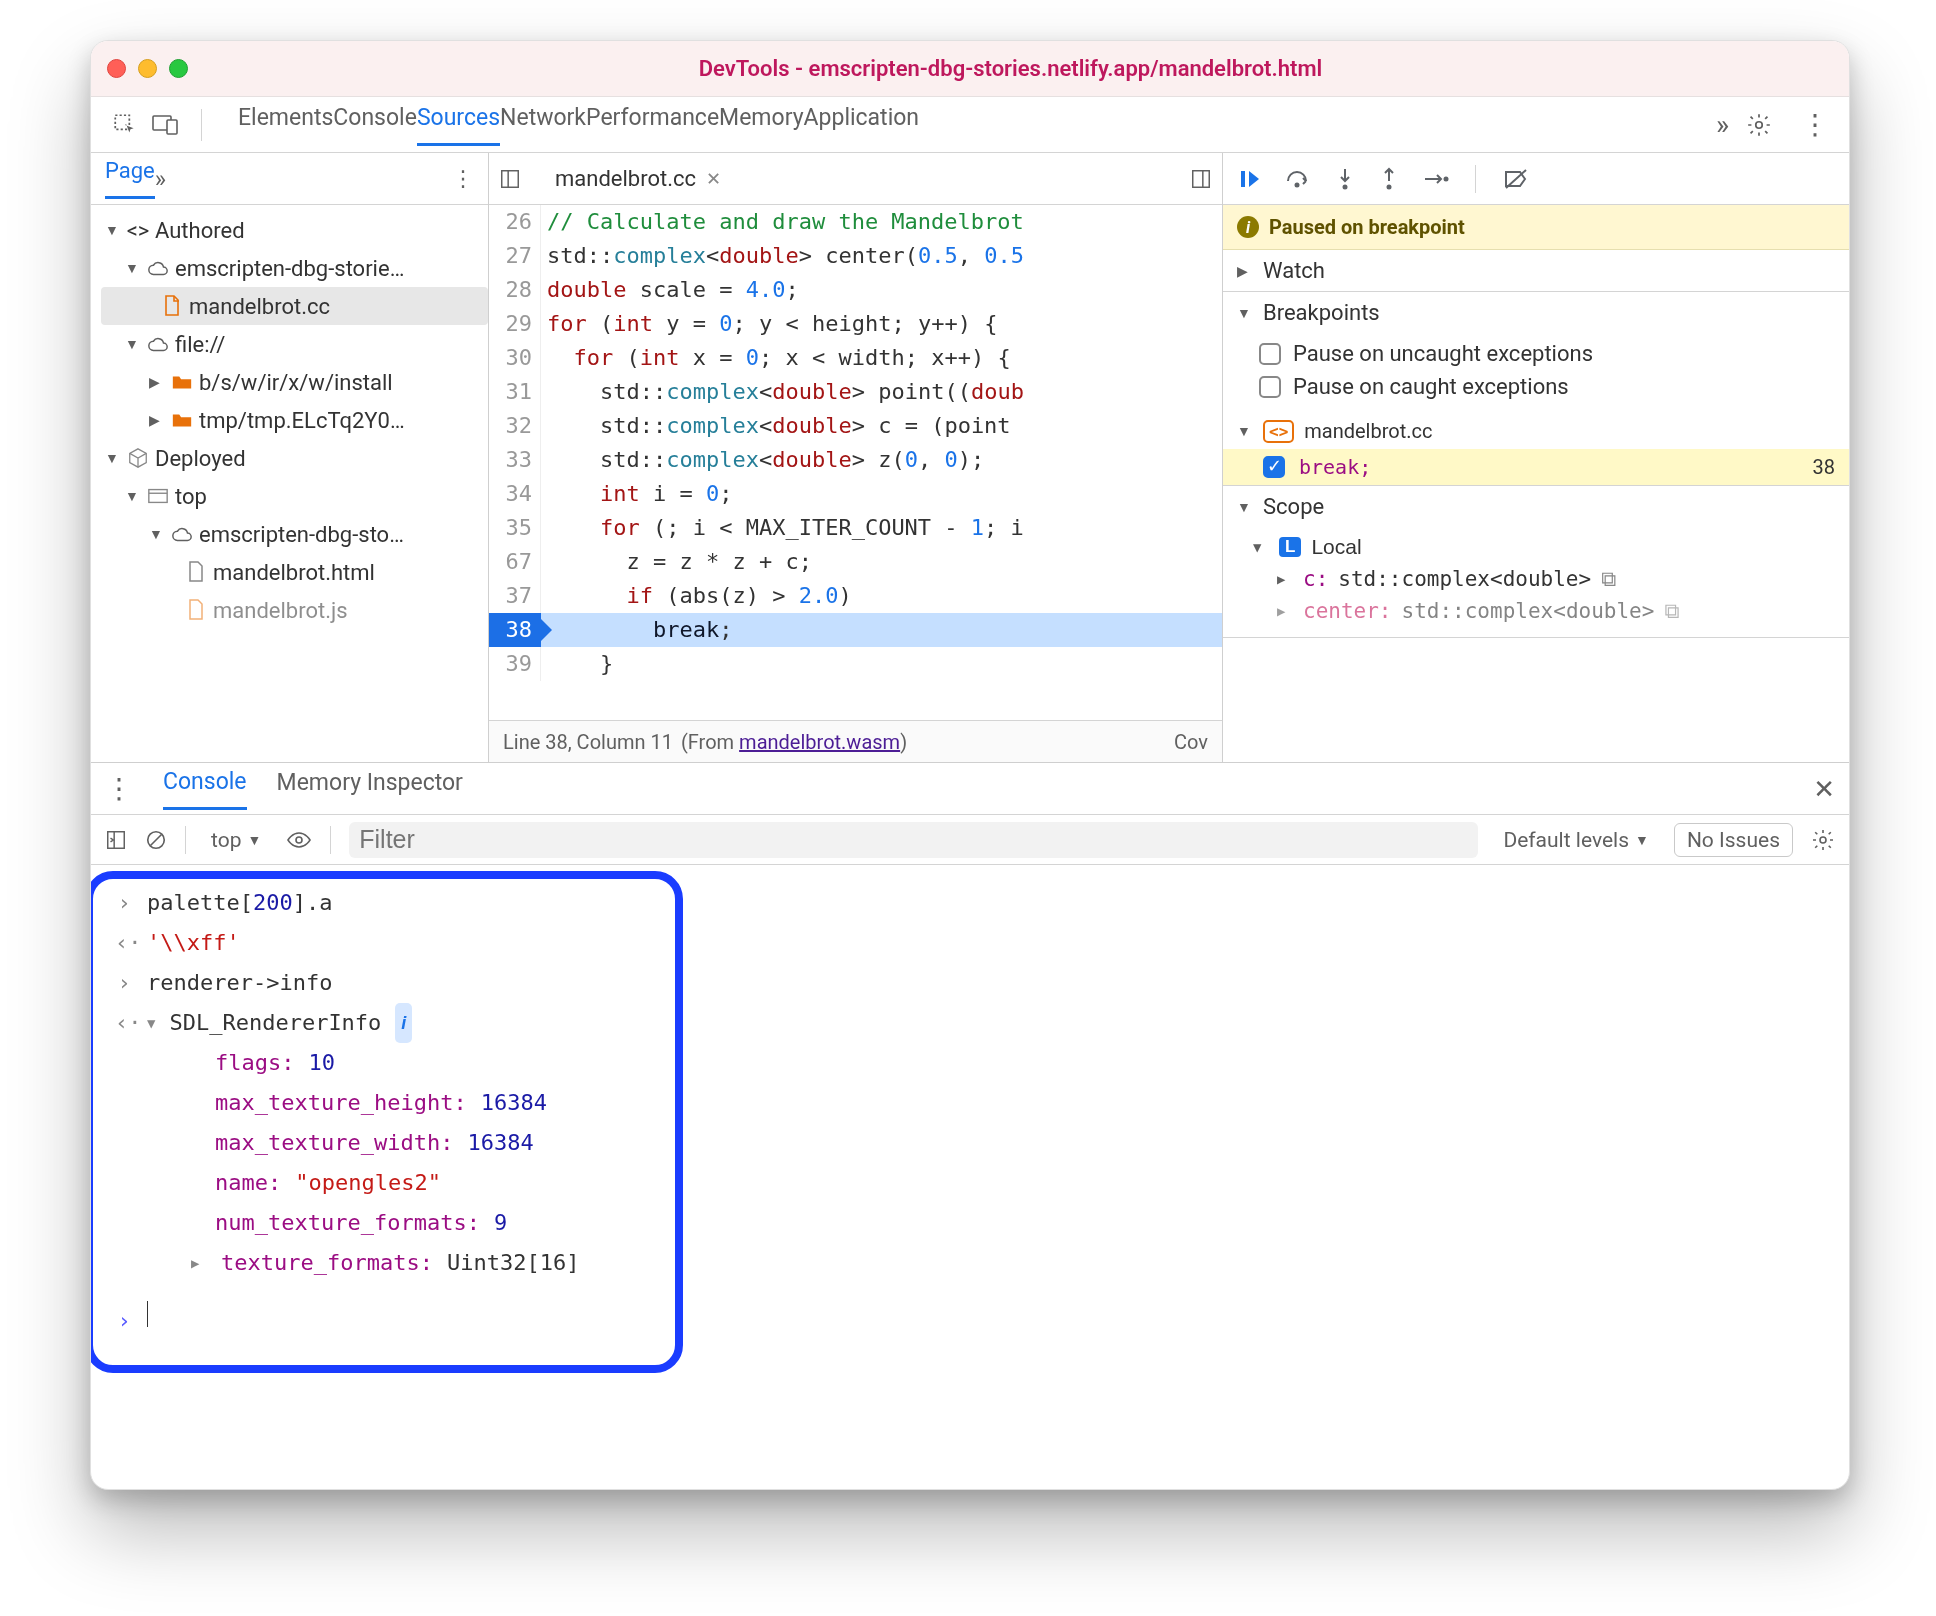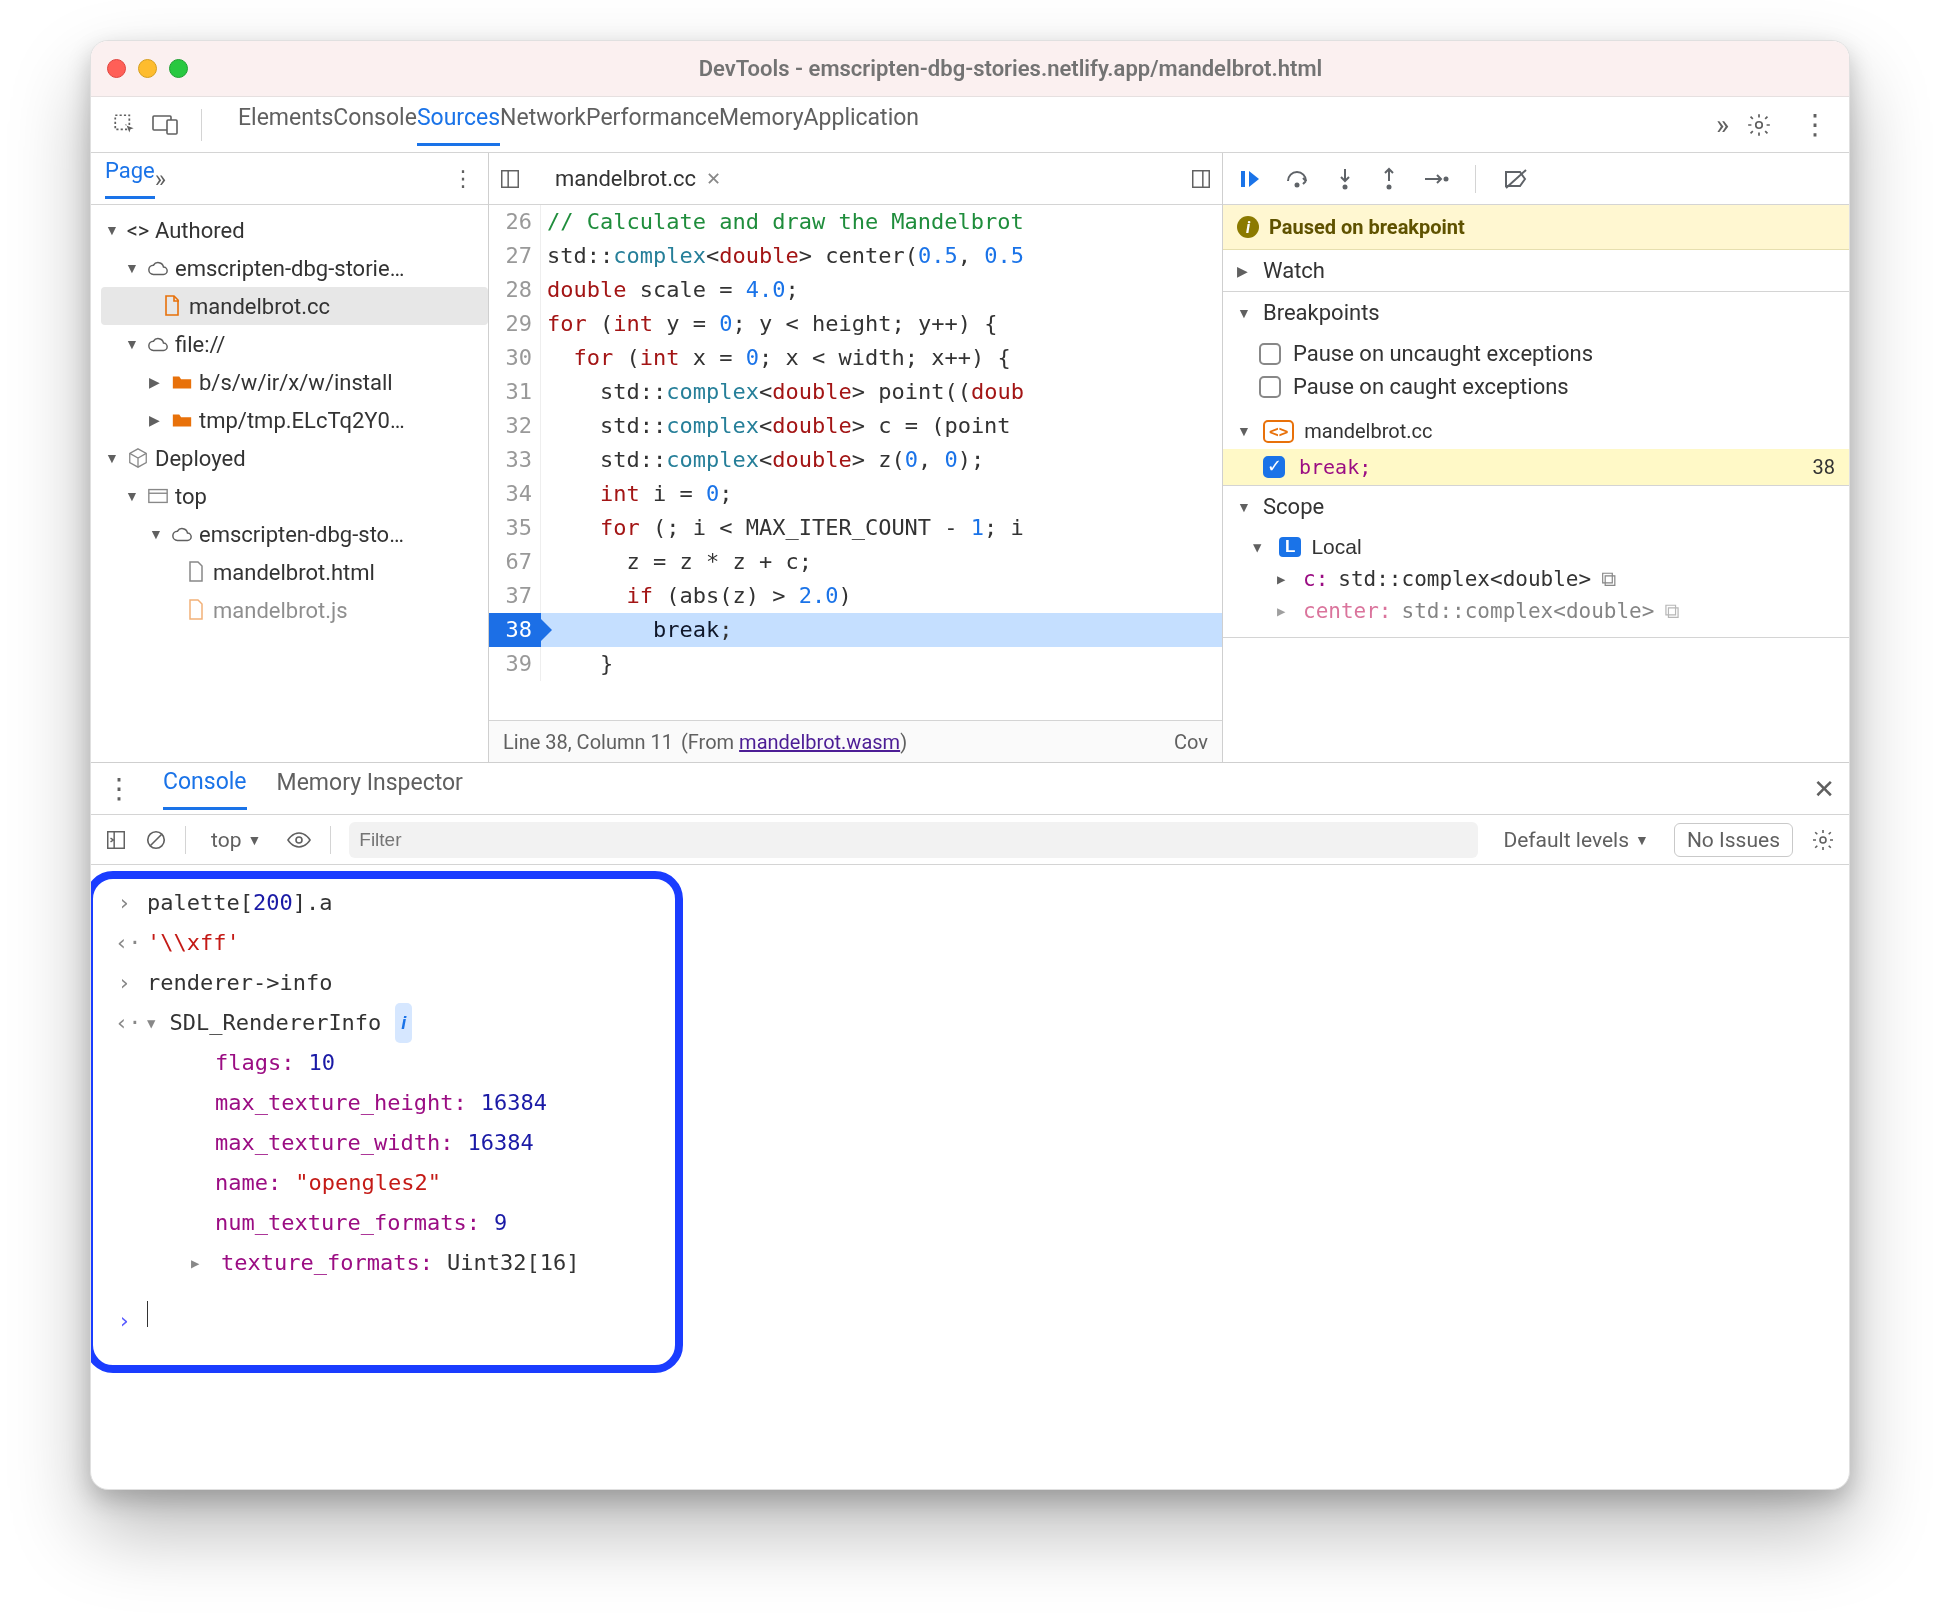--- a/index.html
+++ b/index.html
@@ -26,21 +26,21 @@
     background: #fbf0f0;
     display: flex; align-items: center;
     padding: 0 16px;
     border-bottom: 1px solid #e6e0e0;
   }
   .traffic { display: flex; gap: 12px; }
   .dot { width: 19px; height: 19px; border-radius: 50%; }
   .dot.red { background: #ff5f57; border: 1px solid #e0443e; }
   .dot.yel { background: #febc2e; border: 1px solid #d69e1d; }
   .dot.grn { background: #28c840; border: 1px solid #1fa033; }
-  .title { flex: 1; text-align: center; font-weight: 600; font-size: 22px; color: #737373; }
+  .title { flex: 1; text-align: center; font-weight: 600; font-size: 22px; color: #be185d; }
 
   
   .toolbar {
     height: 56px;
     display: flex; align-items: center;
     border-bottom: 1px solid #d4d4d4;
     padding: 0 16px;
     gap: 4px;
     color: #606060;
     font-size: 23px;
@@ -129,21 +129,21 @@
   
   .drawer { flex:1; display:flex; flex-direction:column; }
   .drawer-tabs { height:52px; display:flex;align-items:center; border-bottom:1px solid #d4d4d4; padding:0 14px; gap:30px; font-size:23px; color:#606060;}
   .drawer-tabs .dtab.active{color:#1a73e8;border-bottom:3px solid #1a73e8;padding-bottom:12px;}
   .drawer-tabs .dtab{padding-bottom:12px;}
   .drawer-tabs .kebab{font-size:28px;color:#606060;}
   .drawer-tabs .close{margin-left:auto;font-size:26px;color:#606060;}
 
   .console-toolbar{height:50px;display:flex;align-items:center;gap:18px;padding:0 14px;border-bottom:1px solid #d4d4d4;font-size:21px;color:#606060;}
   .ctx-sel{display:flex;align-items:center;gap:6px;border:1px solid transparent;padding:2px 6px;}
-  .filter{flex:1;border:none;background:#f2f2f2;border-radius:6px;padding:6px 10px;font-size:19px;height:36px;color:#333;}
+  .filter{flex:1;border:none;background:#f2f2f2;border-radius:6px;padding:6px 10px;font-size:25px;height:36px;color:#333;}
   .issues-btn{border:1px solid #c9c9c9;border-radius:6px;padding:4px 12px;background:#fff;}
 
   .console-body { position:relative; padding:18px 24px 40px 24px; font-family:Menlo,Consolas,monospace; font-size:22px; line-height:40px; flex:1;}
   .annot-box{
     position:absolute; left: -6px; top: 6px;
     width: 598px; height: 502px;
     border: 8px solid #1a3cff; border-radius: 28px;
     pointer-events:none;
   }
   .crow{display:flex;gap:14px;}

